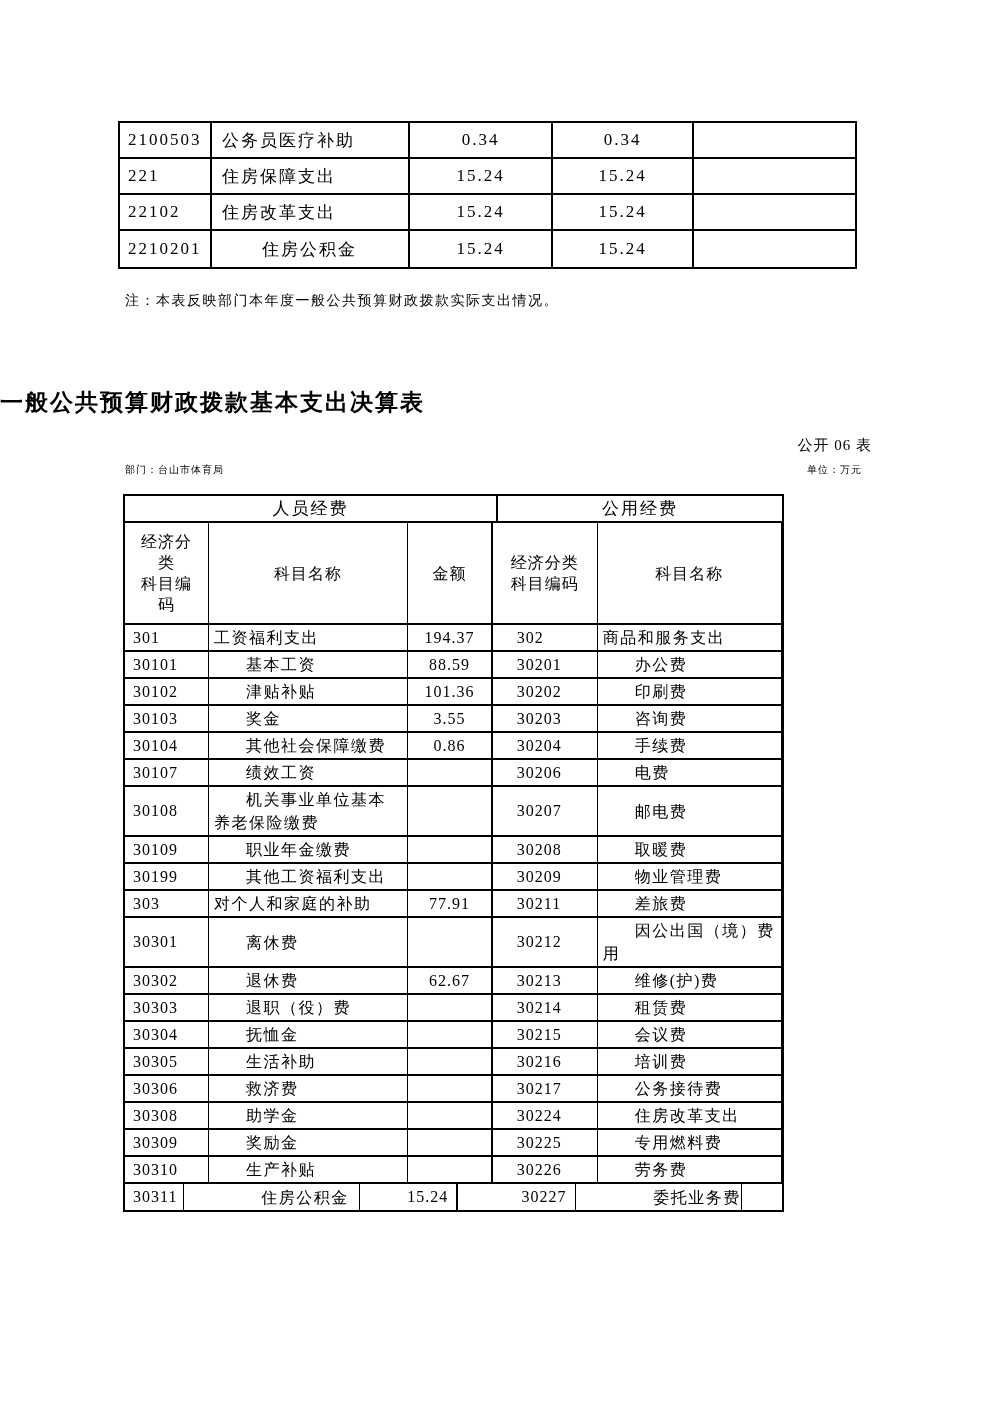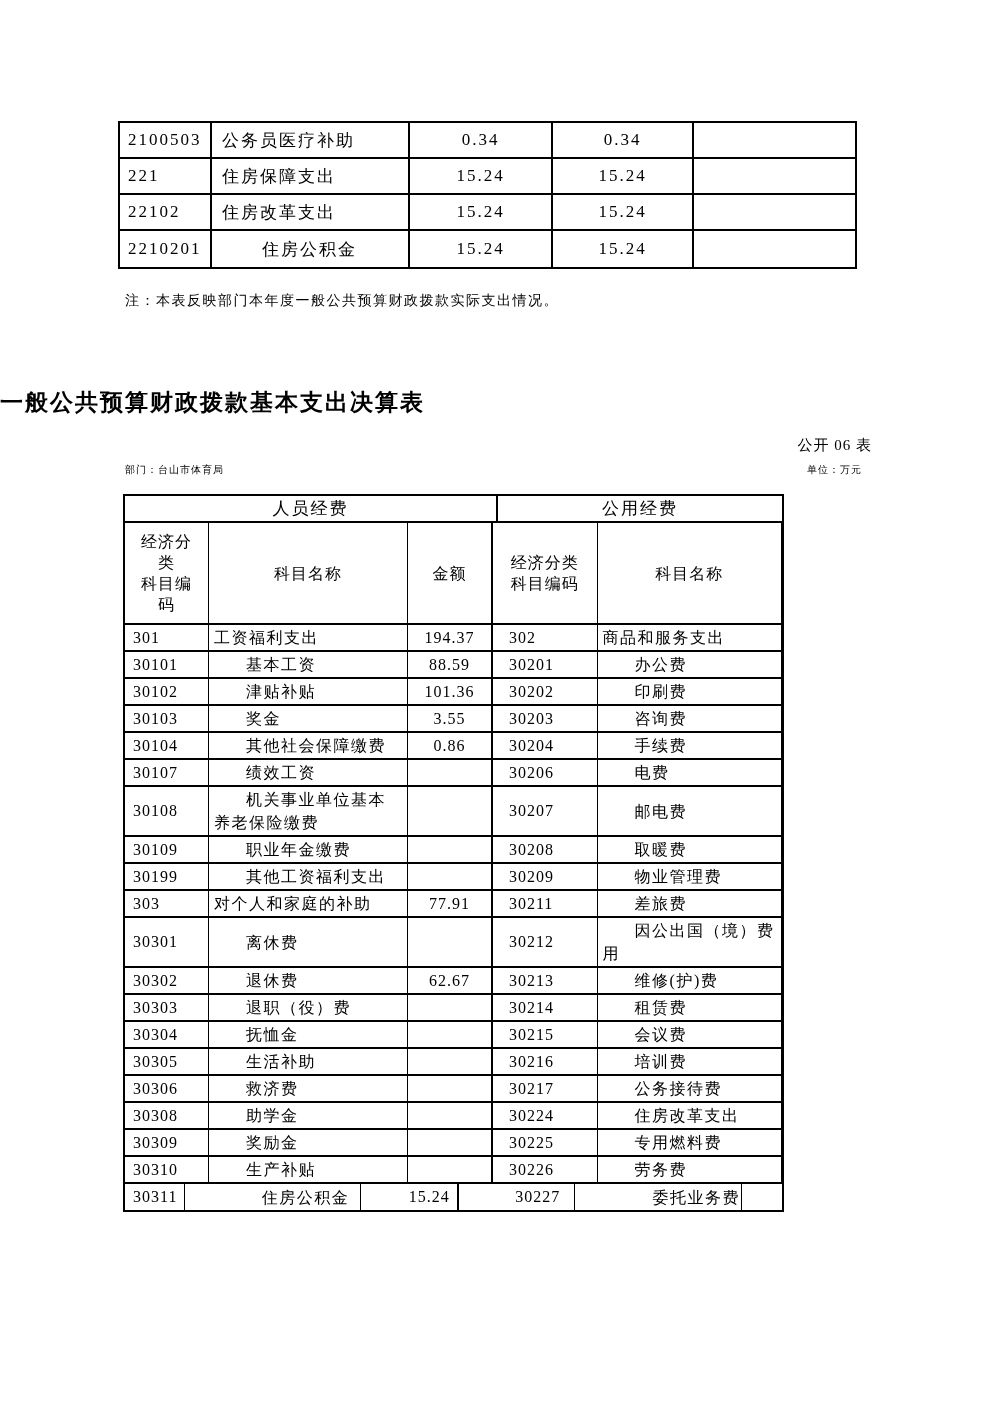--- a/index.html
+++ b/index.html
@@ -106,21 +106,21 @@
   .hsub-l  { width: 202px; letter-spacing: 3px; }
   .hamt-l  { width: 86px; border-right: 2px solid #000; letter-spacing: 2px; }
   .hcode-r { width: 106px; }
   .hcode-r .txt { width: 82px; }
   .hsub-r  { width: 187px; letter-spacing: 3px; }
   .hamt-r  { flex: 1; border-right: none; letter-spacing: 2px; }
 
   .mc-code-l { width: 85px;  padding-left: 8px; letter-spacing: 1px; }
   .mc-name-l { width: 202px; padding-left: 5px; }
   .mc-amt-l  { width: 86px;  justify-content: center; border-right: 2px solid #000; letter-spacing: 1px; }
-  .mc-code-r { width: 106px; padding-left: 16px; letter-spacing: 1px; }
+  .mc-code-r { width: 106px; padding-left: 24px; letter-spacing: 1px; }
   .mc-name-r { width: 187px; padding-left: 5px; }
   .mc-amt-r  { flex: 1; justify-content: center; border-right: none; letter-spacing: 1px; }
   .mc-name-l .txt, .mc-name-r .txt {
     display: block;
     white-space: pre-line;
     line-height: 23px;
     letter-spacing: 1.5px;
   }
   .mc-name-l .txt[data-indent="true"], .mc-name-r .txt[data-indent="true"] { text-indent: 32px; }
 </style>

